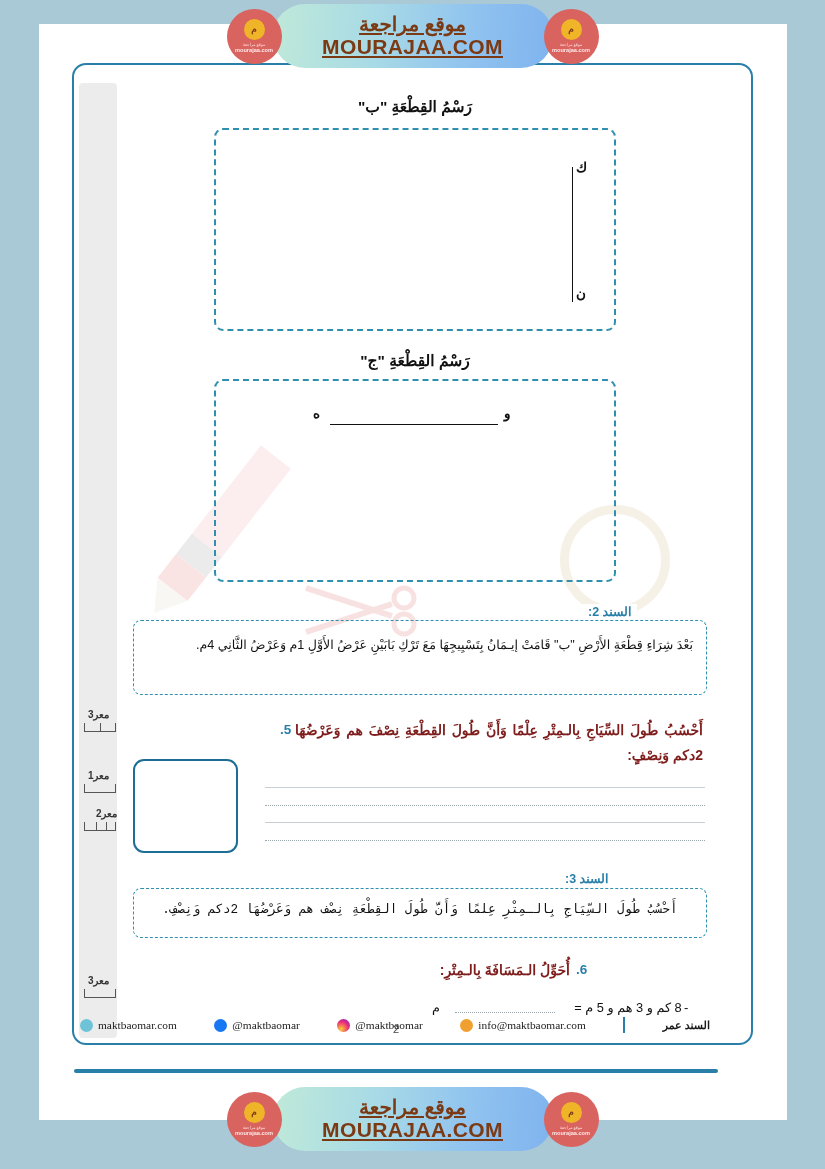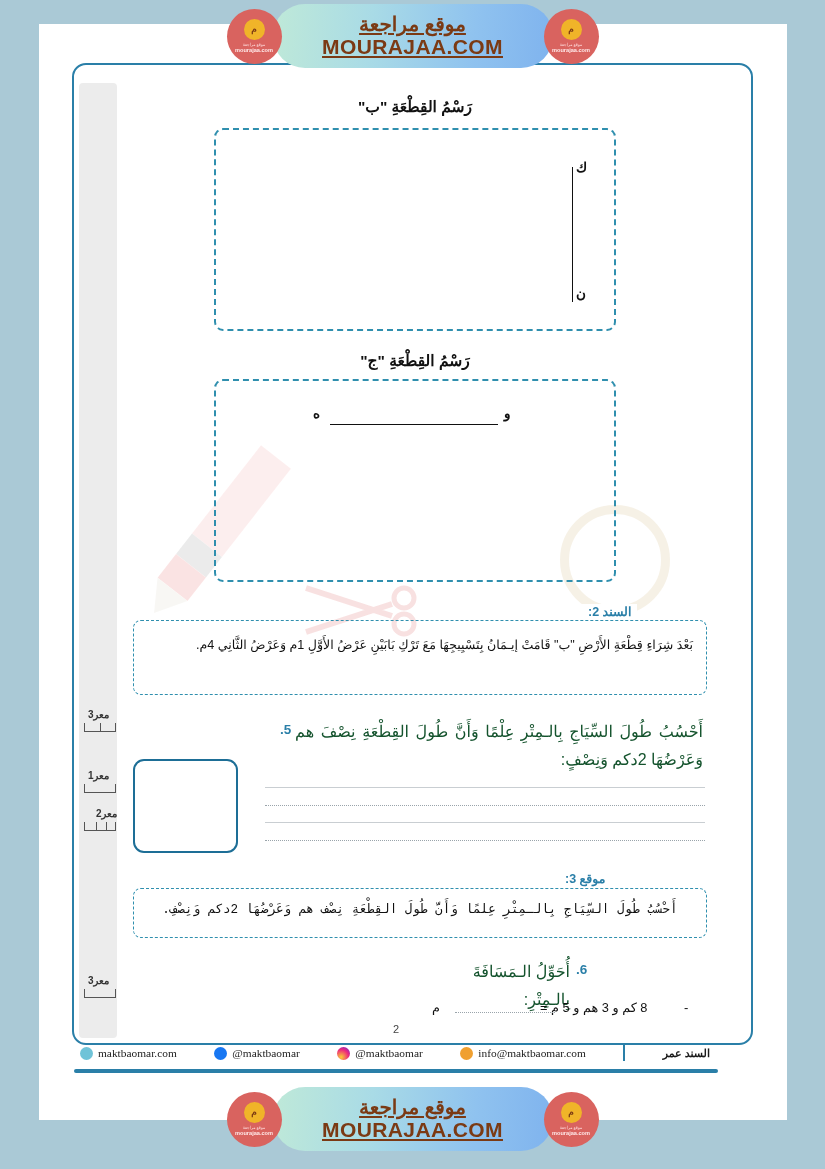--- a/index.html
+++ b/index.html
@@ -230,23 +230,23 @@
     font-size: 12.6px;
     line-height: 1.95;
     color: #111;
     text-align: justify;
     direction: rtl;
   }
 
   
   .q-text {
     position: absolute;
-    color: #14532d;
-    font-weight: normal;
-    font-size: 16px;
+    color: #7f1d1d;
+    font-weight: bold;
+    font-size: 14px;
     line-height: 1.75;
     direction: rtl;
     text-align: justify;
   }
   .q-num {
     position: absolute;
     color: #2a7fa8;
     font-weight: bold;
     font-size: 13.5px;
   }
@@ -308,21 +308,21 @@
   .page-num {
     position: absolute;
     font-size: 11px;
     color: #444;
     text-align: center;
     width: 40px;
   }
   .footer {
     position: absolute;
     left: 80px;
-    top: 1040px;
+    top: 1012px;
     width: 630px;
     height: 26px;
     display: flex;
     align-items: center;
     justify-content: space-between;
     direction: ltr;
     z-index: 22;
   }
   .f-item {
     display: flex;
@@ -428,27 +428,27 @@
 
   <div class="q-num" style="left:280px; top:722px;">5.</div>
   <div class="q-text" style="left:295px; top:718px; width:408px;">أَحْسُبُ طُولَ السِّيَاجِ بِالـمِتْرِ عِلْمًا وَأَنَّ طُولَ القِطْعَةِ نِصْفَ هم وَعَرْضُهَا 2دكم وَنِصْفٍ:</div>
   <div class="ans-box" style="left:133px; top:759px; width:105px; height:94px;"></div>
   <div class="dot-line" style="left:265px; top:805px; width:440px;"></div>
   <div class="dot-line" style="left:265px; top:840px; width:440px;"></div>
   <div class="solid-rule" style="left:265px; top:787px; width:440px;"></div>
   <div class="solid-rule" style="left:265px; top:822px; width:440px;"></div>
 
   <div class="sanad-box" style="left:133px; top:888px; width:574px; height:50px;"></div>
-  <div class="sanad-tag" style="left:559px; top:871px;">موقع 3:</div>
+  <div class="sanad-tag" style="left:559px; top:871px;">السند 3:</div>
   <div class="sanad-text" style="left:147px; top:898px; width:546px; text-align:center;font-family:Liberation Mono, monospace;">أَحْسُبُ طُولَ السِّيَاجِ بِالـمِتْرِ عِلمًا وَأَنَّ طُولَ القِطْعَةِ نِصْف هم وَعَرْضُهَا 2دكم وَنِصْفِ.</div>
 
   <div class="q-num" style="left:576px; top:962px;">6.</div>
   <div class="q-text" style="left:430px; top:958px; width:140px; text-align:right;">أُحَوِّلُ الـمَسَافَةَ بِالـمِتْرِ:</div>
   <div class="dash-mark" style="left:684px; top:1000px;">-</div>
-  <div class="conv-line" style="left:540px; top:1000px; width:120px; text-align:left;">8 كم و 3 هم و 5 م =</div>
+  <div class="conv-line" style="left:568px; top:1000px; width:120px; text-align:center;">8 كم و 3 هم و 5 م =</div>
   <div class="dot-line" style="left:455px; top:1012px; width:100px;"></div>
   <div class="conv-line" style="left:432px; top:1000px;">م</div>
 
   <div class="ruler-lbl" style="left:88px; top:709px;">معر3</div>
   <div class="bracket" style="left:84px; top:723px; width:32px; height:9px;">
     <span class="tick" style="left:15px;"></span>
   </div>
 
   <div class="ruler-lbl" style="left:88px; top:770px;">معر1</div>
   <div class="bracket" style="left:84px; top:784px; width:32px; height:9px;"></div>

